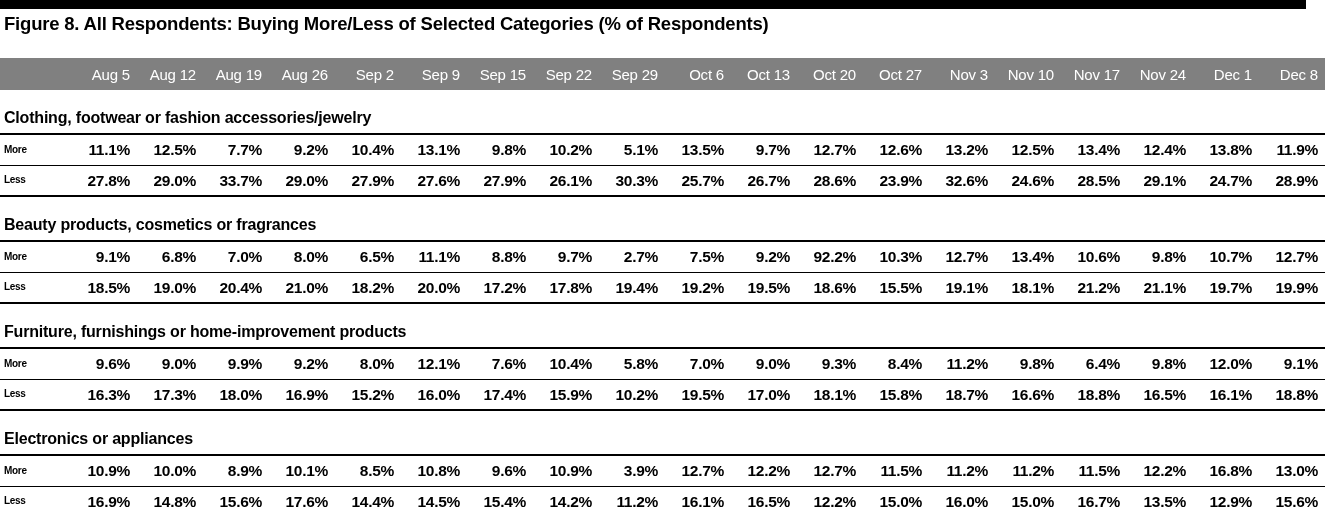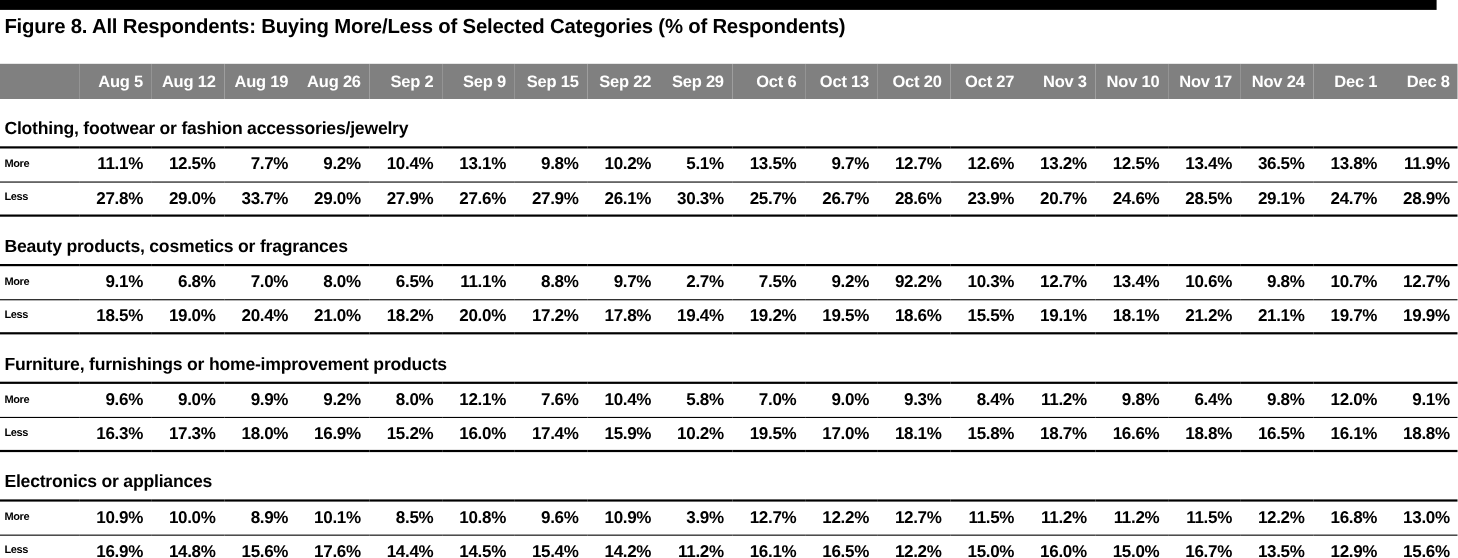--- a/index.html
+++ b/index.html
@@ -35,21 +35,21 @@
     font-size:15.5px;
     line-height:1;
     vertical-align:middle;
     white-space:nowrap;
   }
 
   
   tr.head{background:#808080;height:32px;}
   tr.head th{
     color:#ffffff;
-    font-weight:bold;
+    font-weight:normal;
     font-size:15px;
     text-align:right;
     padding-right:8px;
     letter-spacing:-0.2px;
   }
   tr.head th.rowlab{text-align:left;padding-left:4px;}
 
   
   tr.section td{
     font-weight:bold;
@@ -132,40 +132,40 @@
         <td>9.8%</td>
         <td>10.2%</td>
         <td>5.1%</td>
         <td>13.5%</td>
         <td>9.7%</td>
         <td>12.7%</td>
         <td>12.6%</td>
         <td>13.2%</td>
         <td>12.5%</td>
         <td>13.4%</td>
-        <td>36.5%</td>
+        <td>12.4%</td>
         <td>13.8%</td>
         <td>11.9%</td>
       </tr>
       <tr class="data less">
         <td class="rowlab">Less</td>
         <td>27.8%</td>
         <td>29.0%</td>
         <td>33.7%</td>
         <td>29.0%</td>
         <td>27.9%</td>
         <td>27.6%</td>
         <td>27.9%</td>
         <td>26.1%</td>
         <td>30.3%</td>
         <td>25.7%</td>
         <td>26.7%</td>
         <td>28.6%</td>
         <td>23.9%</td>
-        <td>20.7%</td>
+        <td>32.6%</td>
         <td>24.6%</td>
         <td>28.5%</td>
         <td>29.1%</td>
         <td>24.7%</td>
         <td>28.9%</td>
       </tr>
 
       <tr class="section">
         <td colspan="20">Beauty products, cosmetics or fragrances</td>
       </tr>

